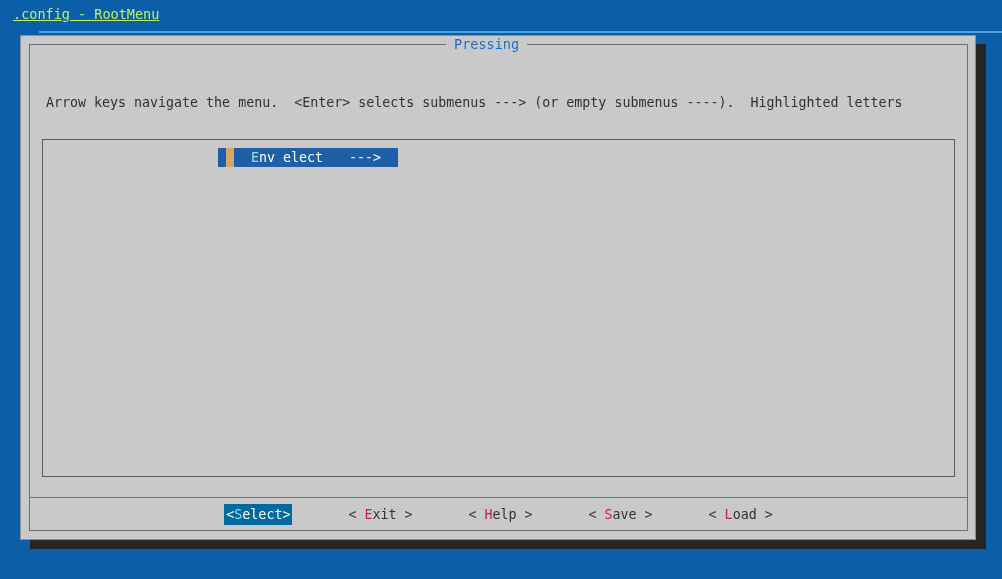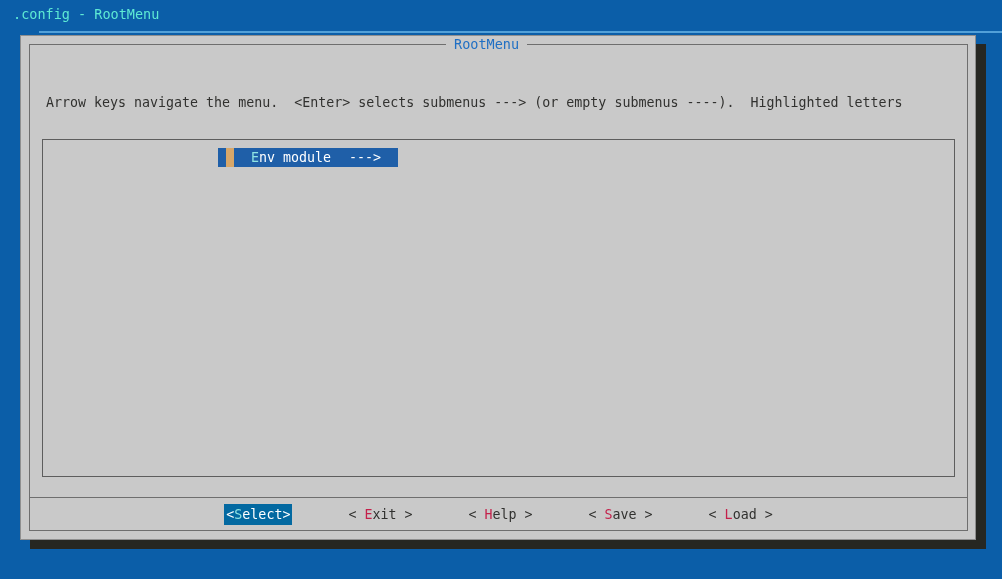--- a/index.html
+++ b/index.html
@@ -30,23 +30,24 @@
     width: 1002px;
     height: 30px;
     background: #0b5ea8;
   }
   #titlebar-text {
     position: absolute;
     left: 13px;
     top: 6px;
     font-family: "DejaVu Sans Mono", "Liberation Mono", monospace;
     font-size: 13.5px;
-    color: #5eead4;
+    color: #bef264;
     letter-spacing: 0px;
     white-space: pre;
+    text-decoration: underline;
   }
   #titlebar-rule {
     position: absolute;
     left: 39px;
     top: 31px;
     width: 963px;
     height: 2px;
     background: #52a0d8;
   }
 
@@ -248,33 +249,33 @@
 
   <div id="dialog-shadow"></div>
 
   <div id="dialog">
 
     <div id="dialog-frame-top"></div>
     <div id="dialog-frame-left"></div>
     <div id="dialog-frame-right"></div>
     <div id="dialog-frame-bottom"></div>
 
-    <div id="dialog-title">RootMenu</div>
+    <div id="dialog-title">Pressing</div>
 
     <div id="help-text">
       <span class="help-line">Arrow keys navigate the menu.  &lt;Enter&gt; selects submenus ---&gt; (or empty submenus ----).  Highlighted letters</span>
       <span class="help-line">are hotkeys.  Pressing &lt;Y&gt; includes, &lt;N&gt; excludes, &lt;M&gt; modularizes features.  Press &lt;Esc&gt;&lt;Esc&gt; to exit, &lt;?&gt;</span>
       <span class="help-line">for Help, &lt;/&gt; for Search.  Legend: [*] built-in  [ ] excluded  &lt;M&gt; module  &lt; &gt; module capable</span>
     </div>
 
     <div id="menu-box">
       <div id="menu-list">
         <div class="menu-row selected">
           <span class="cursor-block"></span>
-          <span class="menu-label"><span class="hotkey-cyan">E</span><span>nv module</span></span>
+          <span class="menu-label"><span class="hotkey-cyan">E</span><span>nv elect</span></span>
           <span class="menu-arrow">---&gt;</span>
         </div>
       </div>
     </div>
 
     <div id="button-separator"></div>
     <div id="button-bar">
 
       <div class="dlg-button active"><span>&lt;</span><span class="hotkey-red">S</span><span>elect&gt;</span></div>
 

